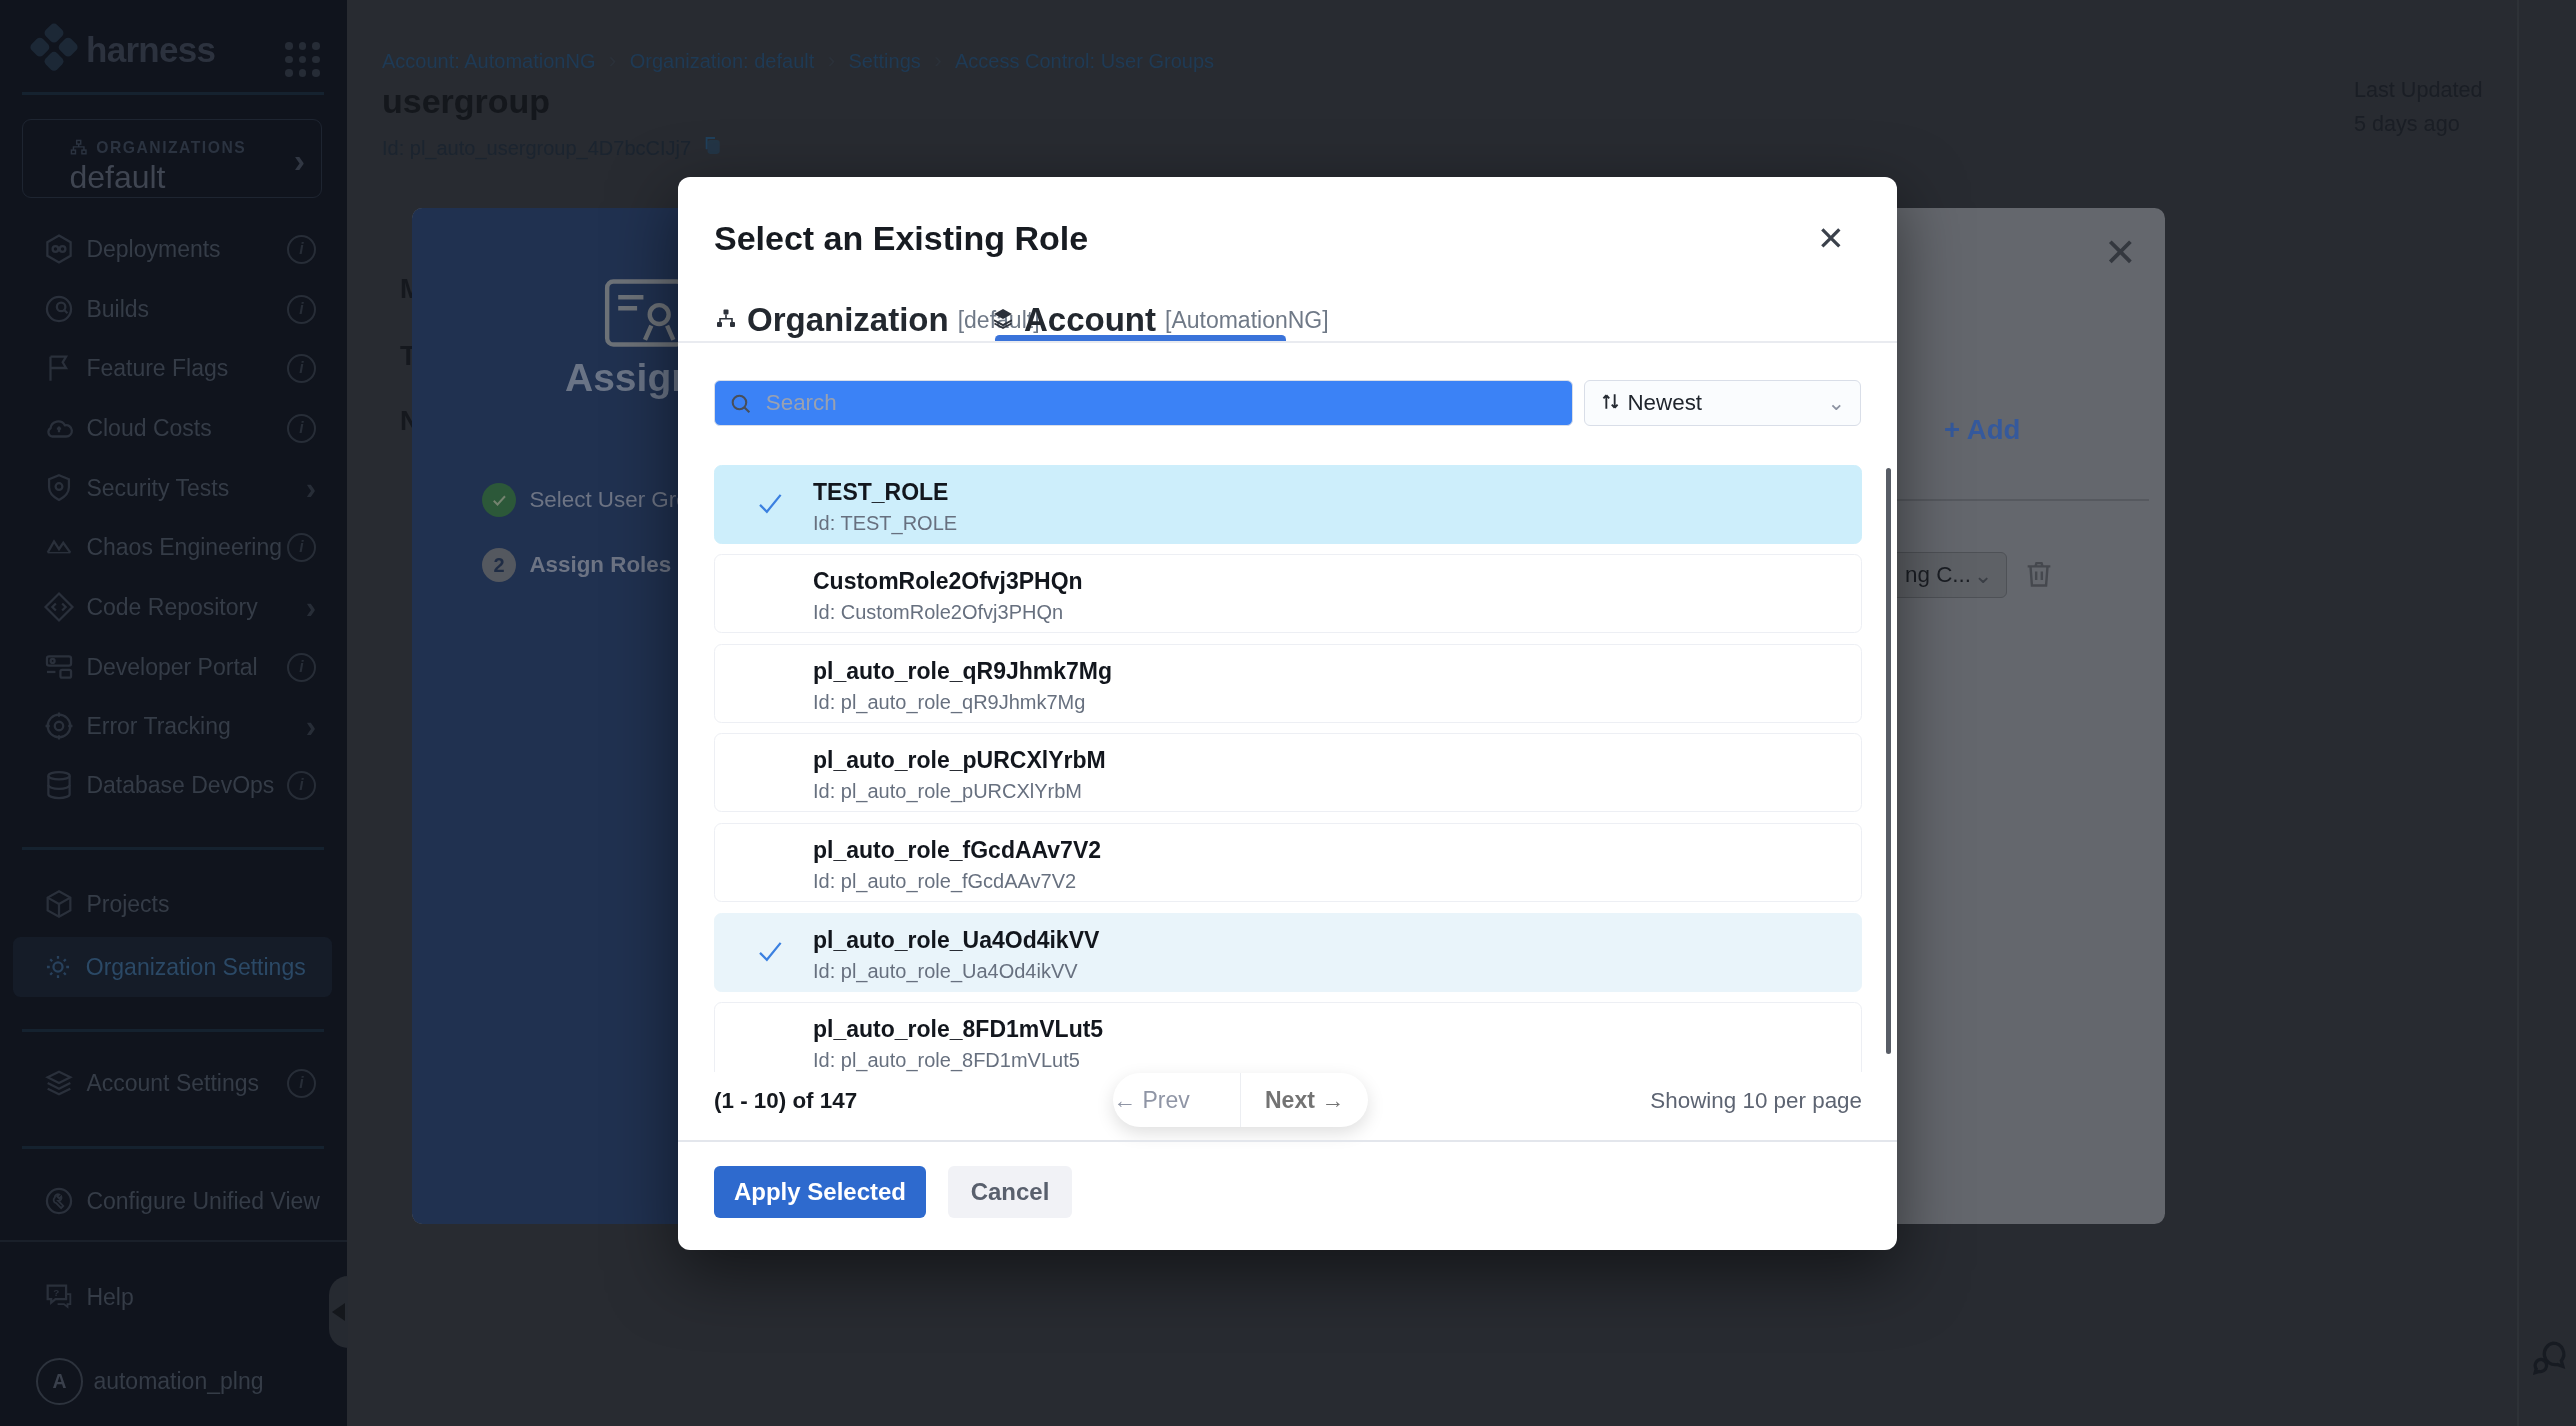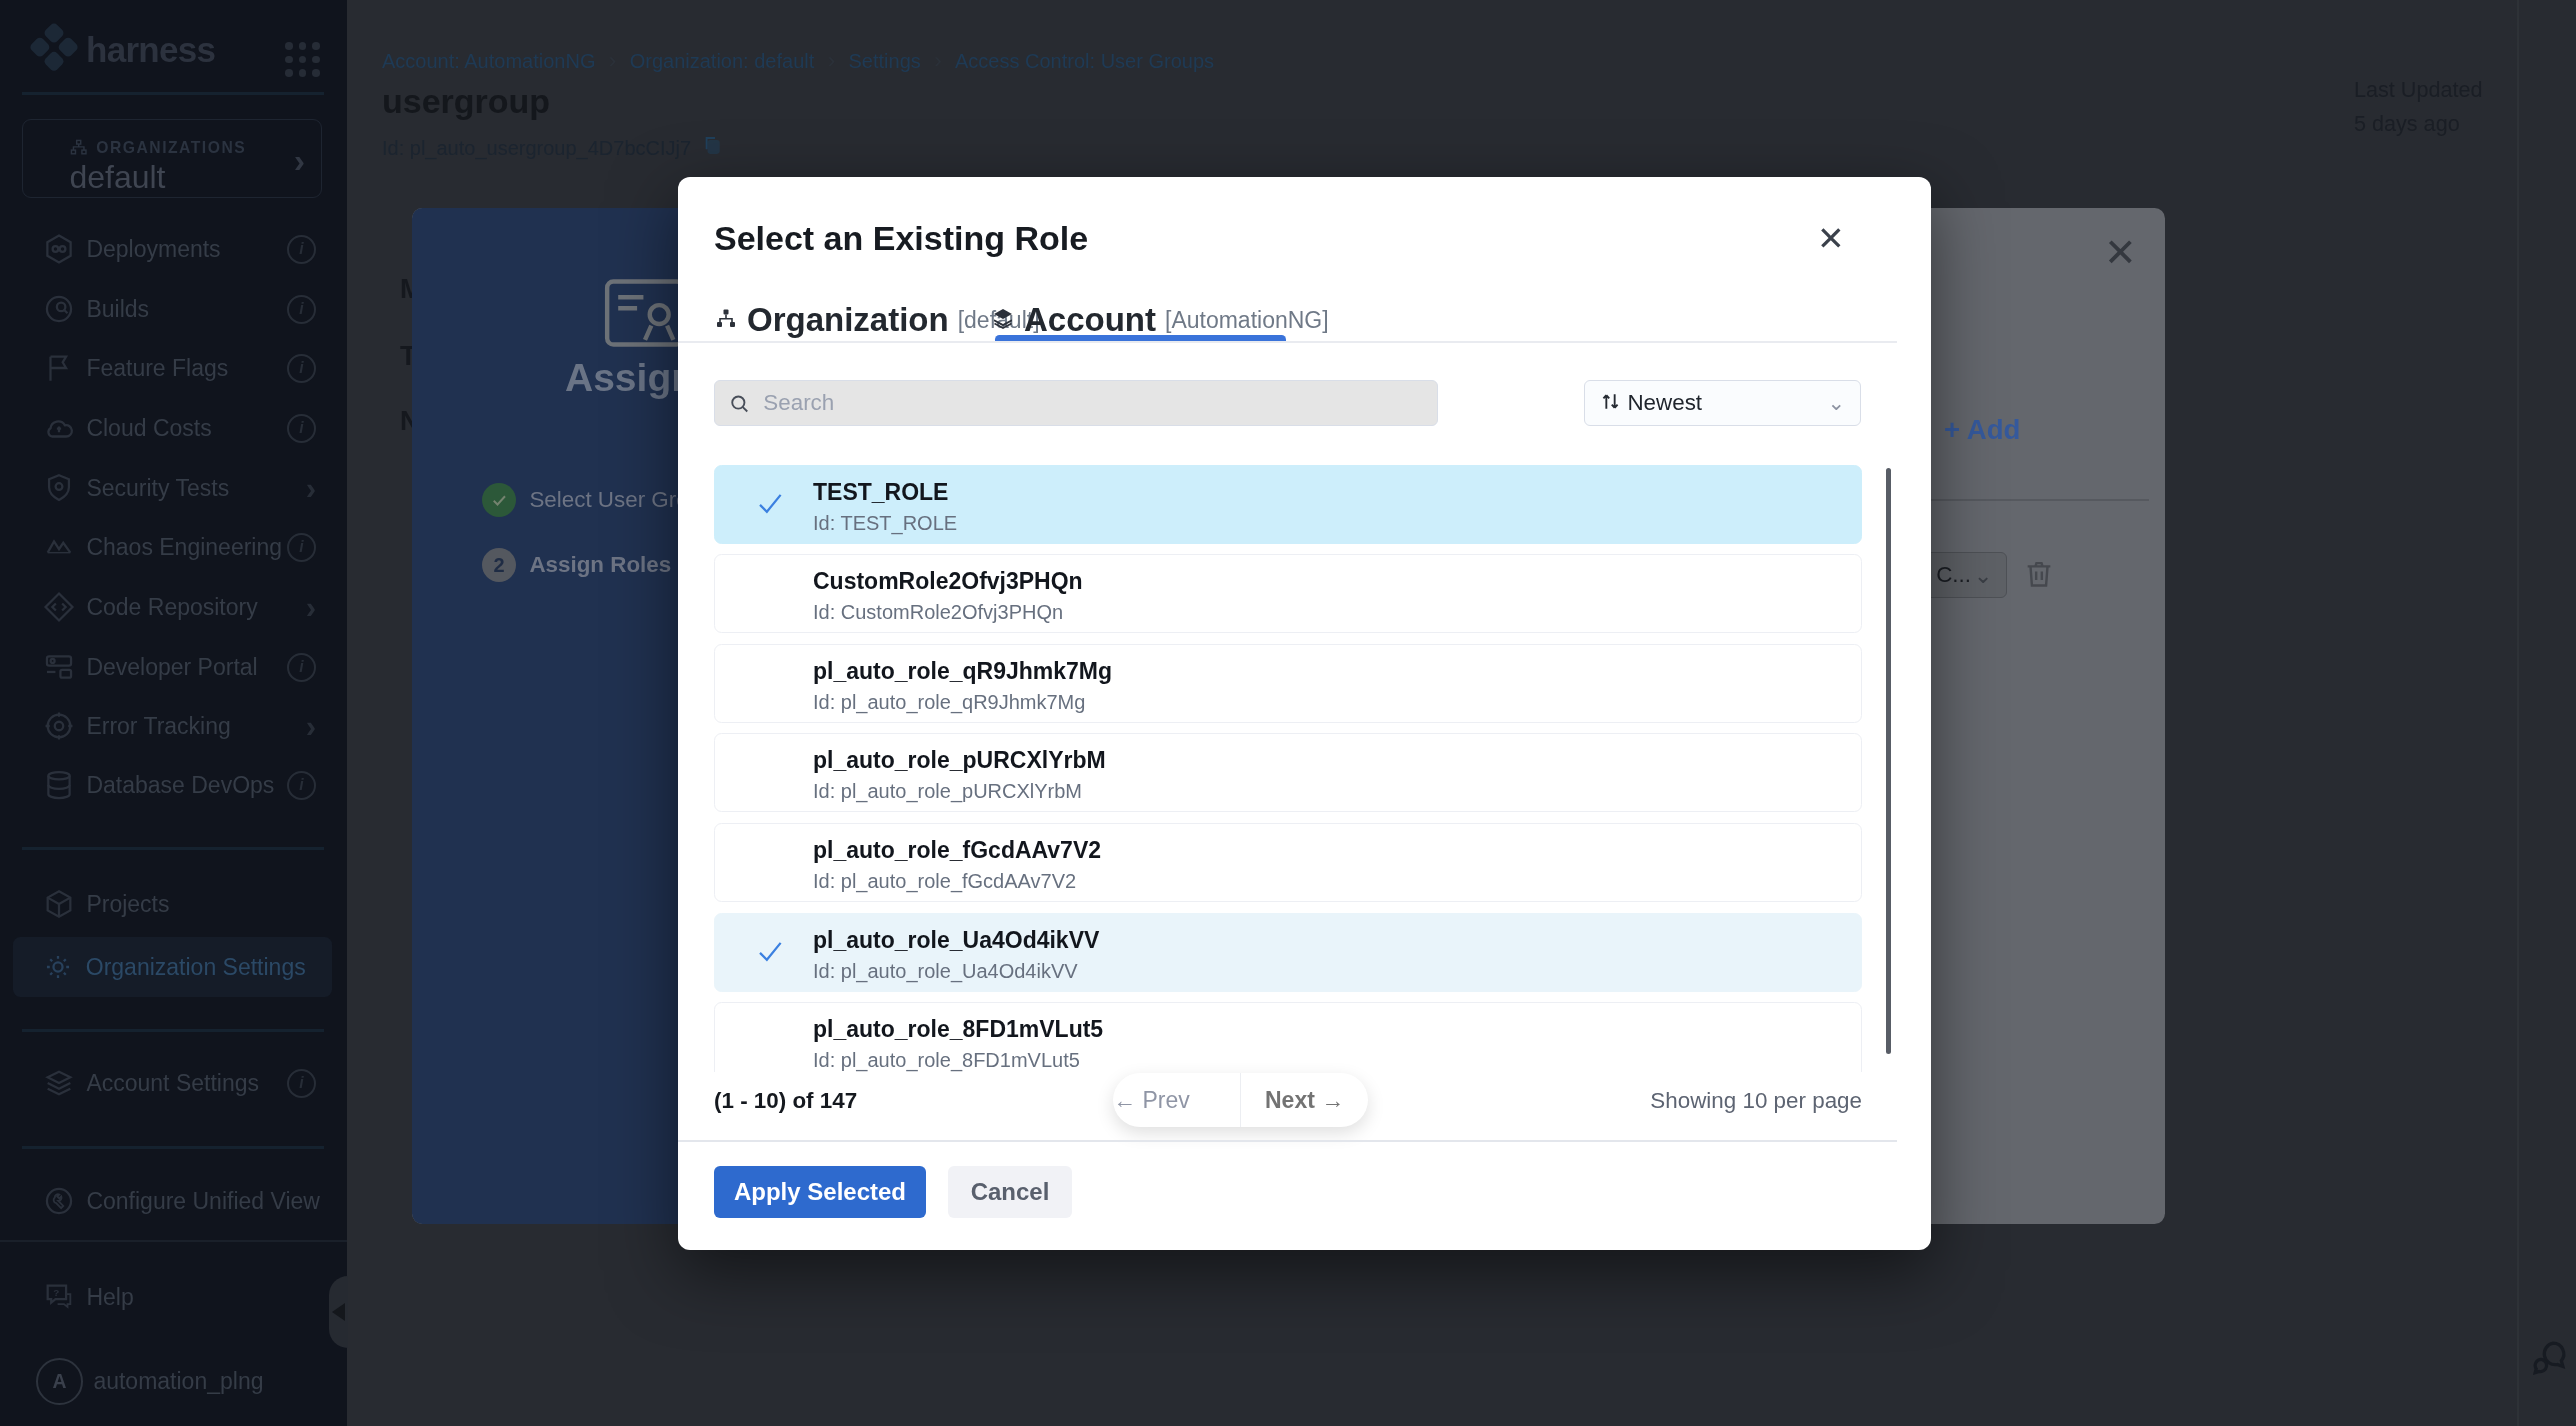--- a/index.html
+++ b/index.html
@@ -78,31 +78,31 @@
   .d1-divider{left:1118px;top:291px;width:619px;height:1.5px;background:#56595f;}
   .d1-select{left:1379px;top:344px;width:216px;height:46px;background:#5e6166;
     border:1.5px solid #4e5156;border-radius:6px;box-sizing:border-box;display:flex;
     align-items:center;cursor:pointer;}
   .d1-select-text{margin-left:113px;font-size:22.4px;color:#1b1e24;}
   .d1-select-chev{margin-left:auto;margin-right:13.4px;font-size:22.4px;color:#3a3e45;}
   .d1-trash{left:1610px;top:347px;color:#45484e;cursor:pointer;}
 
   
   .modal{left:678px;top:177px;width:1219px;height:1073px;background:#ffffff;
-    border-radius:12px;box-shadow:0 22.4px 67px rgba(0,0,0,.5);z-index:10;padding-left:34px;}
+    border-radius:12px;box-shadow:0 22.4px 67px rgba(0,0,0,.5);z-index:10;}
   .m-title{left:36px;top:42px;font-size:34px;font-weight:bold;color:#171b21;}
   .m-close{left:1139px;top:42px;font-size:33px;color:#3b414b;cursor:pointer;}
   .tab{display:flex;align-items:center;gap:9px;top:124px;cursor:pointer;}
   .tab-ico{color:#2c313a;}
   .tab-label{font-size:33px;font-weight:600;color:#23282f;}
   .tab-scope{font-size:23px;color:#6f7987;}
   .tabline{left:0;top:164px;width:1219px;height:1.5px;background:#e9ebf0;}
   .tab-underline{left:317px;top:158px;width:291px;height:6px;background:#3a73da;
     border-radius:4.5px 4.5px 0 0;}
-  .search-box{left:36px;top:203px;width:724px;height:46px;background:#e5e5e5;
+  .search-box{left:36px;top:203px;width:859px;height:46px;background:#3b82f6;
     border:1.5px solid #d9dee8;border-radius:6px;box-sizing:border-box;display:flex;
     align-items:center;}
   .search-box svg{margin-left:13.4px;color:#484e59;}
   .search-input{border:none;outline:none;background:transparent;margin-left:10.4px;
     font-size:22.4px;color:#20252d;width:745px;font-family:"Liberation Sans",sans-serif;}
   .search-input::placeholder{color:#9aa1b0;}
   .sort-box{left:906px;top:203px;width:277px;height:46px;background:#fafcfe;
     border:1.5px solid #d9dee8;border-radius:6px;box-sizing:border-box;display:flex;
     align-items:center;cursor:pointer;}
   .sort-box .arrows{margin-left:13.4px;color:#262b33;}

